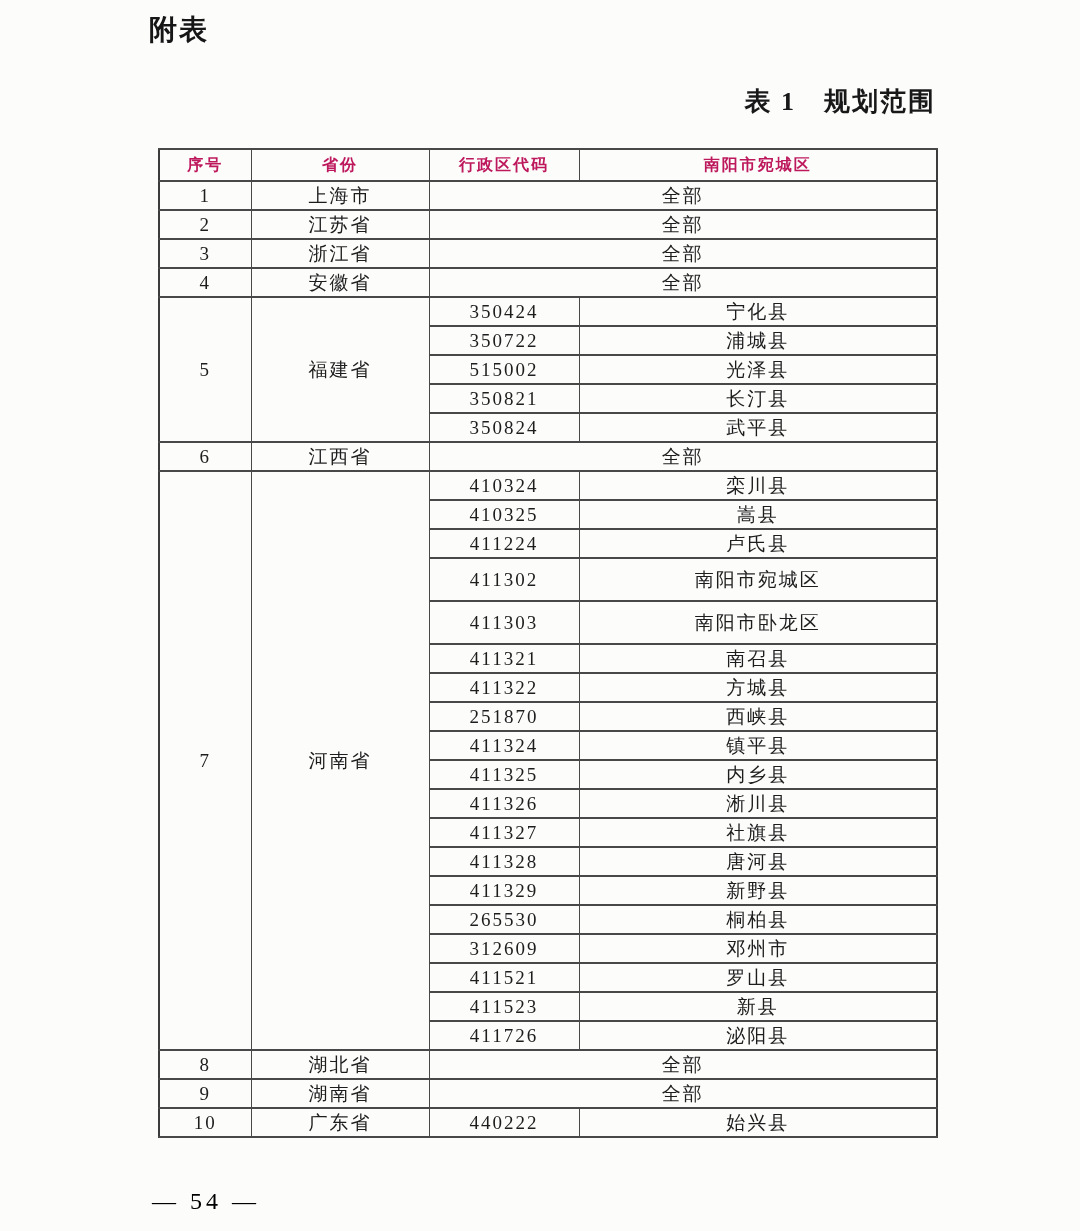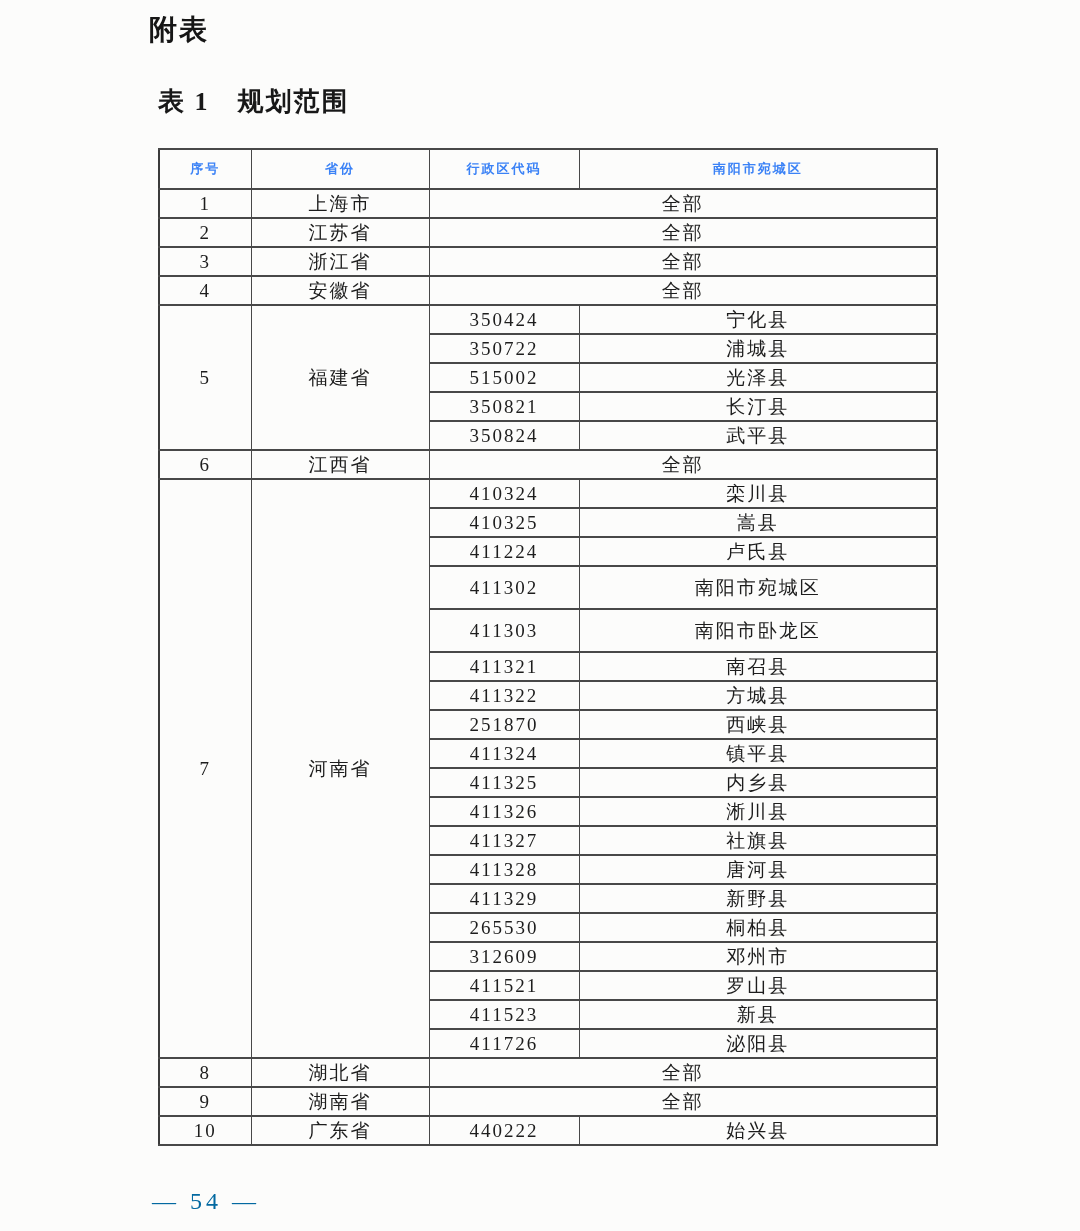--- a/index.html
+++ b/index.html
@@ -20,21 +20,21 @@
     font-size: 28px;
     letter-spacing: 2px;
     color: #161616;
     text-align: center;
   }
   .table-title {
     position: absolute;
     left: 158px;
     top: 84px;
     width: 778px;
-    text-align: left;
+    text-align: right;
     font-weight: 700;
     font-size: 26px;
     letter-spacing: 2px;
     color: #181818;
   }
   table.planning {
     position: absolute;
     left: 158px;
     top: 148px;
     width: 778px;
@@ -52,34 +52,34 @@
     border-bottom-width: 2px;
     text-align: center;
     vertical-align: middle;
     font-size: 19px;
     letter-spacing: 2px;
     padding: 0;
     color: #1d1d1d;
   }
   table.planning { border: 2px solid #3b3b3b; }
   table.planning th {
-    height: 40px;
+    height: 32px;
     font-weight: 700;
-    font-size: 13px;
-    color: #3b82f6;
+    font-size: 16px;
+    color: #be185d;
   }
   table.planning td { height: 29px; }
   table.planning tr.tall td { height: 43px; }
   .page-footer {
     position: absolute;
     left: 152px;
     top: 1188px;
     font-size: 24px;
     letter-spacing: 4px;
-    color: #0369a1;
+    color: #000000;
   }
 </style>
 </head>
 <body>
 
 <div class="corner-label">附表</div>
 
 <div class="table-title">表 1　规划范围</div>
 
 <table class="planning">

